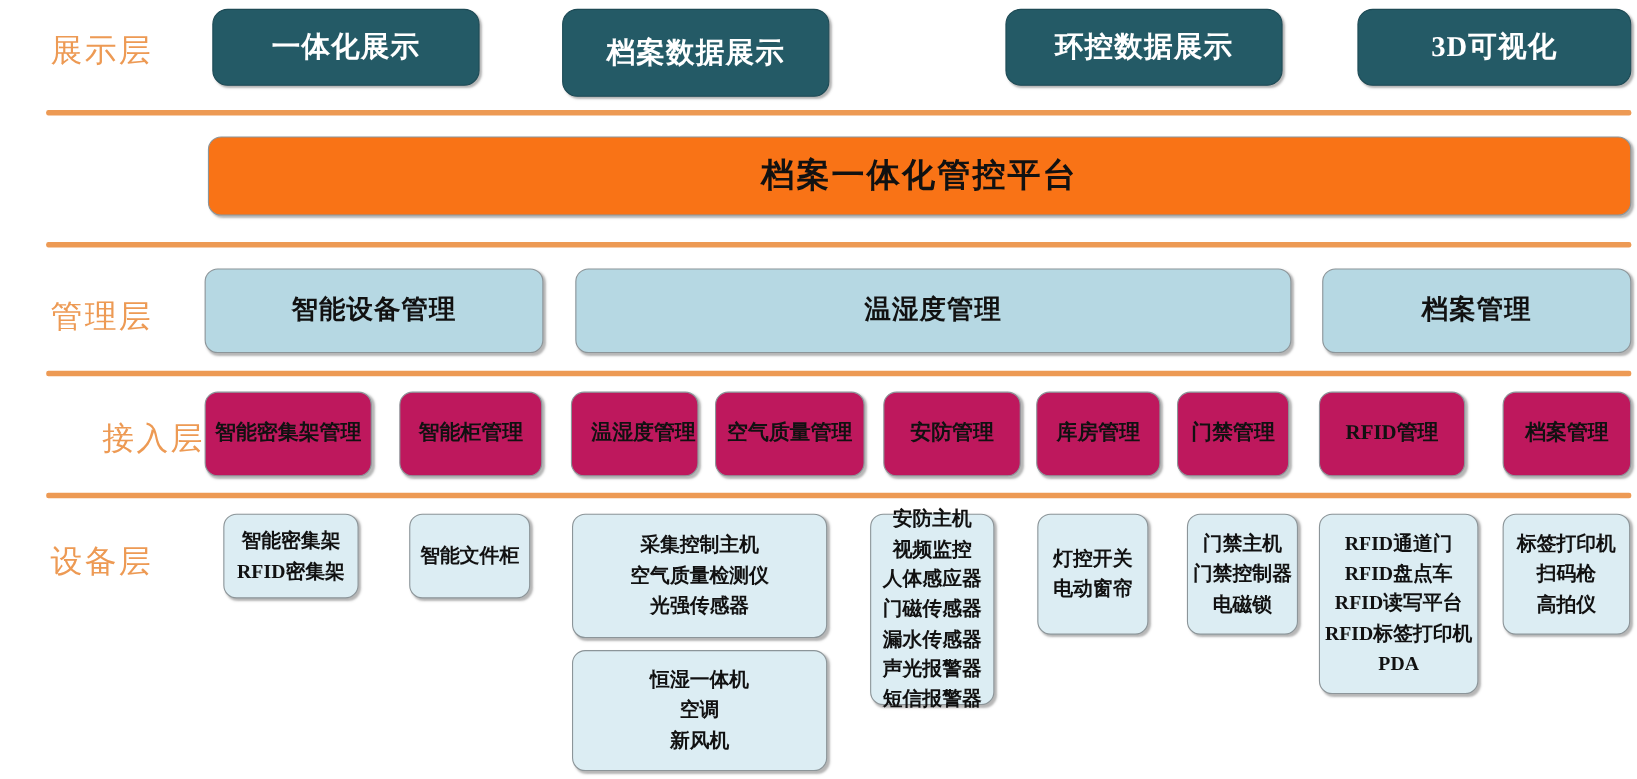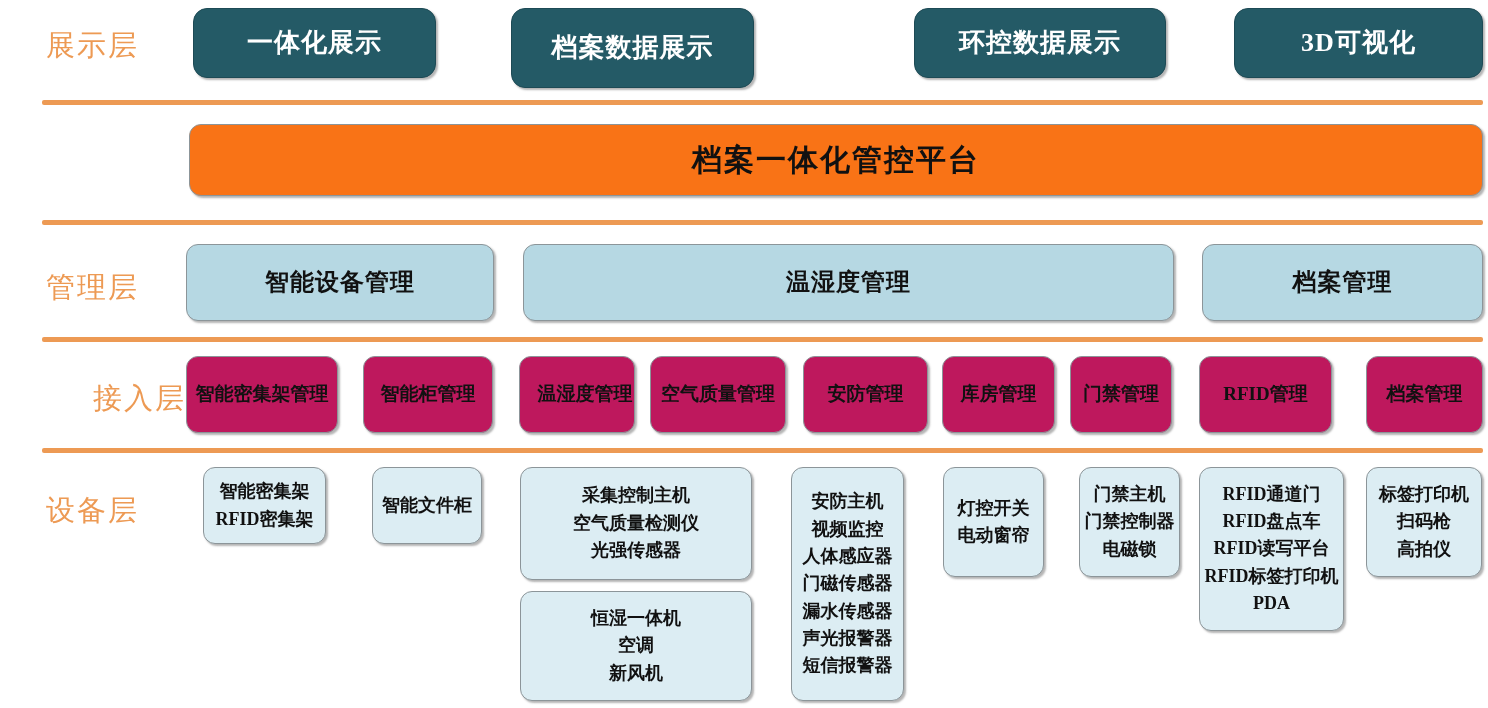--- a/index.html
+++ b/index.html
@@ -187,21 +187,21 @@
 空气质量检测仪
 光强传感器</span>
   </div>
 
   <div class="node device" style="left:520px; top:591px; width:232px; height:110px;">
     <span class="lines">恒湿一体机
 空调
 新风机</span>
   </div>
 
-  <div class="node device" style="left:791px; top:467px; width:113px; height:234px;">
+  <div class="node device" style="left:791px; top:467px; width:113px; height:174px;">
     <span class="lines">安防主机
 视频监控
 人体感应器
 门磁传感器
 漏水传感器
 声光报警器
 短信报警器</span>
   </div>
 
   <div class="node device" style="left:943px; top:467px; width:101px; height:110px;">

